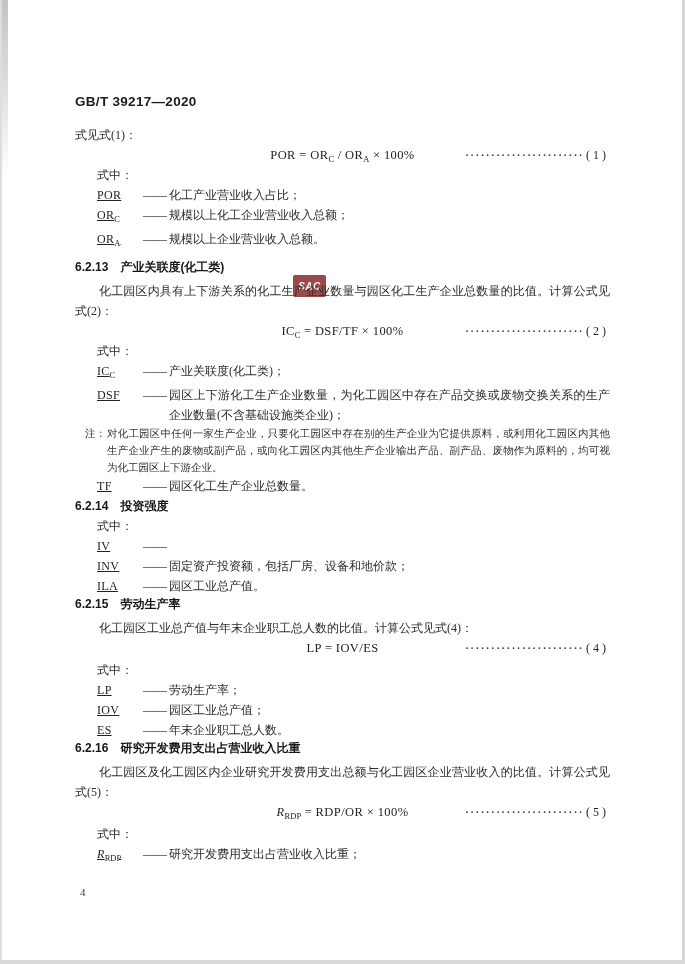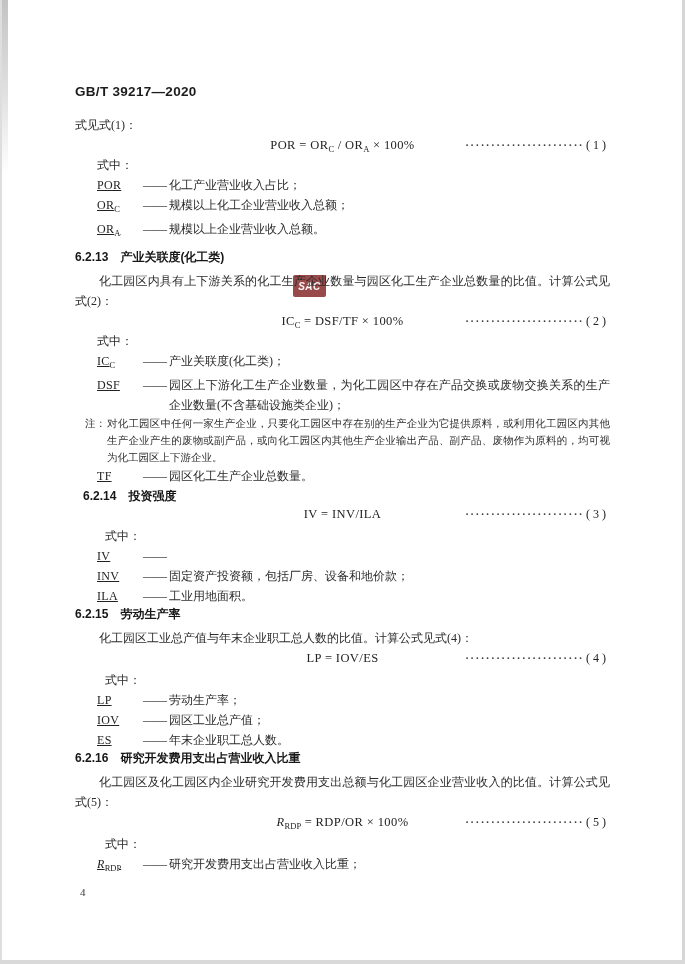--- a/index.html
+++ b/index.html
@@ -11,21 +11,21 @@
     font-family: "Liberation Serif", "DejaVu Serif", serif;
     color: #2b2b2b;
   }
   
   .edge-left   { position:absolute; left:0; top:0; width:2px; height:964px; background:#dedede; }
   .edge-right  { position:absolute; right:0; top:0; width:3px; height:964px; background:#d6d6d6; }
   .edge-bottom { position:absolute; left:0; bottom:0; width:685px; height:4px; background:#d9d9d9; }
   .corner-shade{ position:absolute; left:2px; top:0; width:6px; height:175px;
                  background:linear-gradient(to bottom,#b9b9b9,#dcdcdc 55%,#ffffff); opacity:.85; }
 
-  .content { position:absolute; left:0; top:0; width:685px;
+  .content { position:absolute; left:0; top:10px; width:685px;
              padding:84px 75px 0 75px; box-sizing:border-box; }
 
   .doc-header { font-family:"Liberation Sans","DejaVu Sans",sans-serif;
                 font-weight:bold; font-size:13.5px; letter-spacing:.3px; color:#1c1c1c; height:14px; }
 
   .line { font-size:12px; line-height:20px; }
   .cont { margin-top:17px; }
   .shizhong { padding-left:22px; }
 
   
@@ -48,21 +48,21 @@
          font-family:"Liberation Sans","DejaVu Sans",sans-serif; font-weight:bold;
          font-size:12px; color:#161616; }
   .sec13 { margin-top:6px; }
 
   .para { margin-top:6px; font-size:12px; line-height:20px; text-indent:2em; text-align:justify; }
 
   .note { display:flex; padding-left:10px; font-size:10.5px; line-height:17px; color:#2e2e2e; }
   .note-label { flex:none; width:22px; }
   .note-text { flex:1; text-align:justify; }
 
-  .mt2 { margin-top:2px;margin-left:8px; }
+  .mt2 { margin-top:2px; }
 
   .pageno { position:absolute; left:80px; top:886px; font-size:11px; color:#3a3a3a; }
 
   .watermark { position:absolute; left:293px; top:275px; width:33px; height:22px;
                background:#7f1d1d; border-radius:2px; opacity:.8;
                display:flex; align-items:center; justify-content:center;
                font-family:"Liberation Sans",sans-serif; font-weight:bold; font-style:italic;
                font-size:10px; color:rgba(255,255,255,.95); letter-spacing:.5px; }
 </style>
 </head>
@@ -137,40 +137,36 @@
     <span class="term"><span>TF</span></span>
     <span class="dash">——</span>
     <span class="dtext">园区化工生产企业总数量。</span>
   </div>
 
   <div class="sec mt2">
     <span>6.2.14</span>
     <span>投资强度</span>
   </div>
 
-  <div class="eq">
-    <span class="eq-body"><span>IV = INV/ILA</span></span>
-    <span class="eq-right"><span class="leader">·······················</span><span class="eqno">( 3 )</span></span>
-  </div>
 
   <div class="line shizhong mt2">式中：</div>
 
   <div class="def">
     <span class="term"><span>IV</span></span>
     <span class="dash">——</span>
   </div>
   <div class="def">
     <span class="term"><span>INV</span></span>
     <span class="dash">——</span>
     <span class="dtext">固定资产投资额，包括厂房、设备和地价款；</span>
   </div>
   <div class="def">
     <span class="term"><span>ILA</span></span>
     <span class="dash">——</span>
-    <span class="dtext">工业用地面积。</span>
+    <span class="dtext">园区工业总产值。</span>
   </div>
 
   <div class="sec">
     <span>6.2.15</span>
     <span>劳动生产率</span>
   </div>
   <div class="para">化工园区工业总产值与年末企业职工总人数的比值。计算公式见式(4)：</div>
 
   <div class="eq">
     <span class="eq-body"><span>LP = IOV/ES</span></span>

